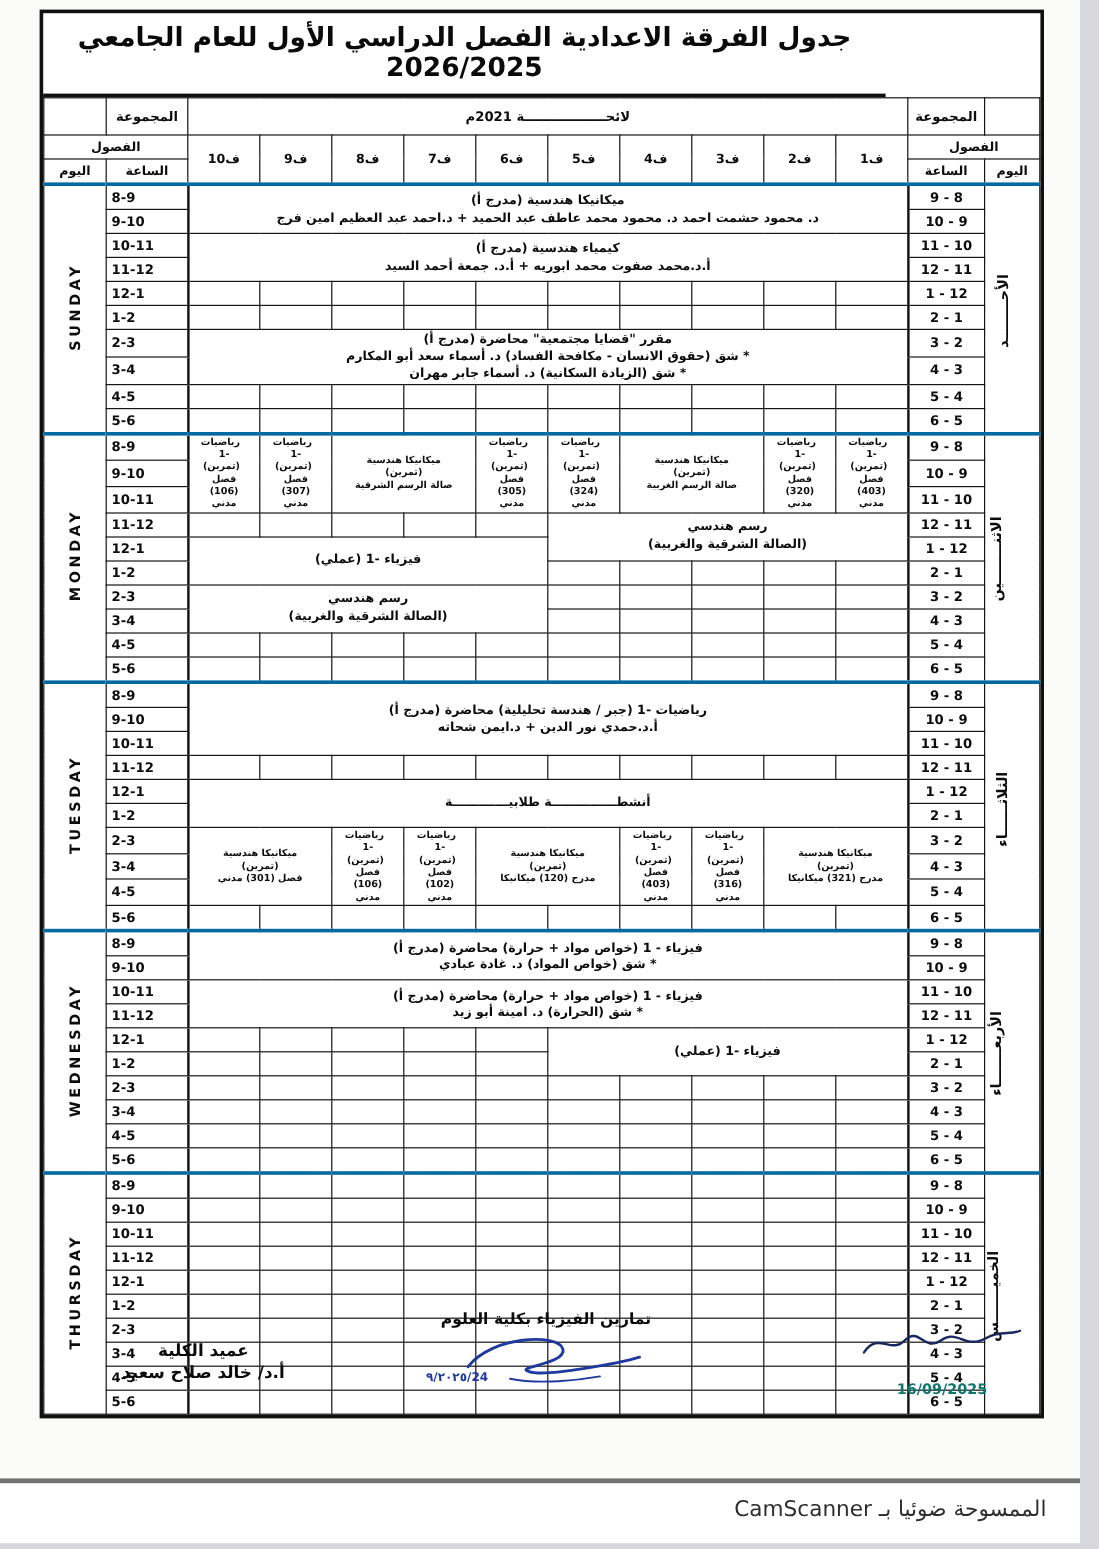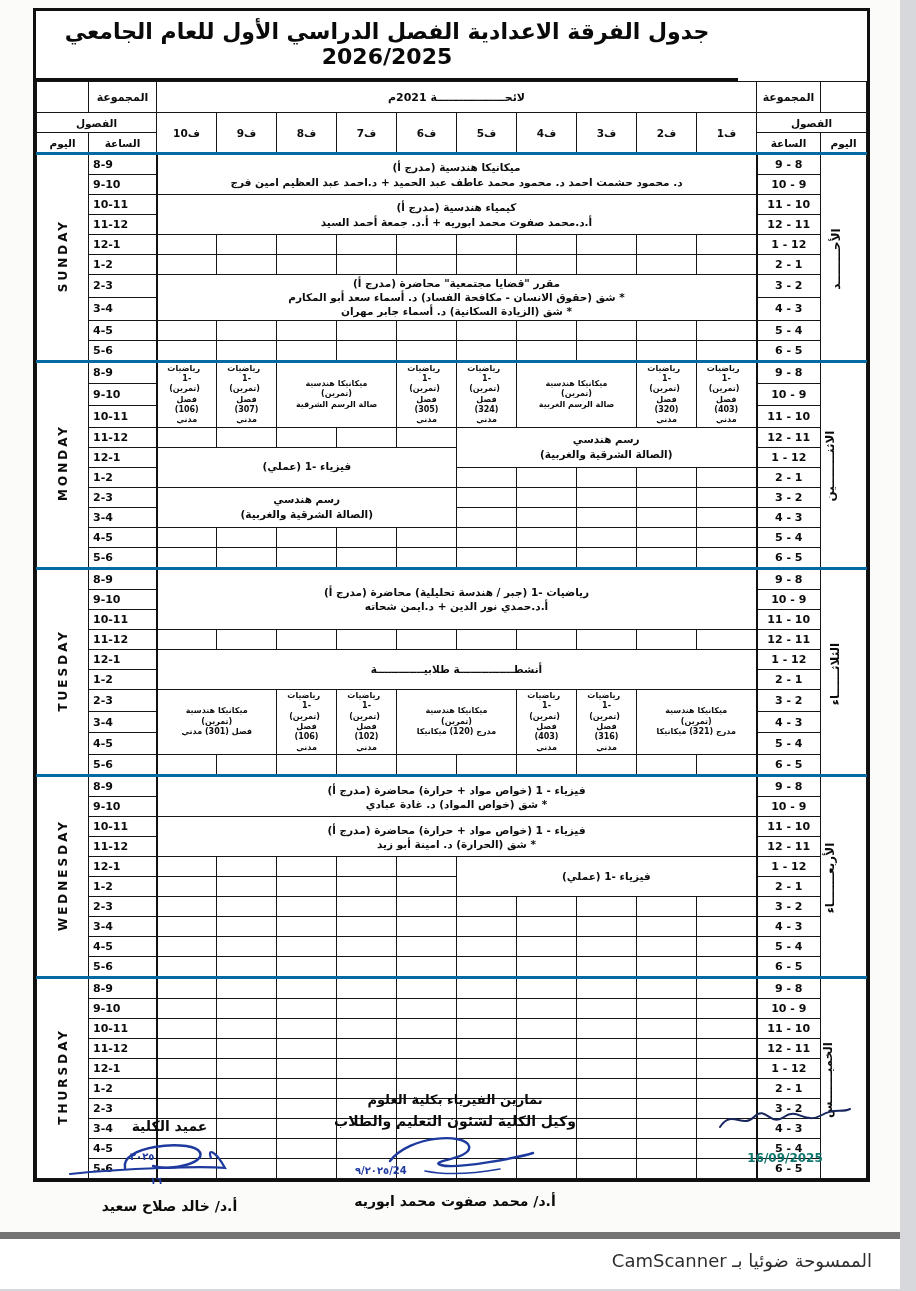--- a/index.html
+++ b/index.html
@@ -34,21 +34,21 @@
   .f-center{left:285px;top:1092px;width:340px;}
   .f-left{left:52px;top:1112px;width:235px;}
   .f-right{left:695px;top:1095px;width:180px;}
   .f-note{font-size:13px;font-weight:bold;}
   .f-title{font-size:14px;font-weight:bold;margin-top:6px;}
   .f-name{font-size:14px;font-weight:bold;margin-top:2px;}
   .sig-box{position:relative;height:58px;margin-top:4px;}
   .sig-note{position:absolute;color:#1e3a9f;font-size:10px;font-weight:bold;direction:rtl;}
   .f-date{font-size:12px;font-weight:bold;color:#0f766e;margin-top:6px;text-align:center;direction:ltr;}
   
-  .cs-strip{position:absolute;left:0;top:1232px;width:900px;height:50px;background:#fff;border-top:7px solid #737373;}
+  .cs-strip{position:absolute;left:0;top:1232px;width:900px;height:50px;background:#fff;border-top:4px solid #737373;}
   .cs-strip span{position:absolute;right:28px;top:11px;font-size:18px;color:#2e2e2e;direction:rtl;}
 </style>
 </head>
 <body>
 
 <div class="sheet">
   <div class="paper">
 
     <div class="tbl-wrap">
       <div class="doc-title">جدول الفرقة الاعدادية الفصل الدراسي الأول للعام الجامعي 2026/2025</div>
@@ -685,41 +685,31 @@
               <td class="slot"></td>
               <td class="slot"></td>
               <td class="hl">5-6</td>
             </tr>
           </tbody>
         </table>
     </div>
 
     <div class="f-col f-center">
       <div class="f-note">تمارين الفيزياء بكلية العلوم</div>
-      <div class="f-title">وكيل الكلية لشئون التعليم والطلاب</div>
       <div class="sig-box">
         <svg width="180" height="44" viewBox="0 0 180 44">
           <path d="M25,28 C45,2 100,0 104,13 C108,26 62,28 76,32 C90,37 155,24 168,20" stroke="#1e3a9f" fill="none" stroke-width="2.4" stroke-linecap="round"></path>
           <path d="M60,38 C85,43 118,39 135,36" stroke="#1e3a9f" fill="none" stroke-width="1.6" stroke-linecap="round"></path>
         </svg>
         <span class="sig-note" style="left:70px;top:32px;">24/٩/٢٠٢٥</span>
       </div>
-      <div class="f-name">أ.د/ محمد صفوت محمد ابوريه</div>
     </div>
 
     <div class="f-col f-left">
       <div class="f-title">عميد الكلية</div>
-      <div class="sig-box">
-        <svg width="210" height="52" viewBox="0 0 210 52">
-          <path d="M60,30 C55,8 120,2 133,12 C146,24 105,34 88,28" stroke="#1e3a9f" fill="none" stroke-width="2.4" stroke-linecap="round"></path>
-          <path d="M5,36 C60,30 140,28 160,30 C150,12 142,10 146,20" stroke="#1e3a9f" fill="none" stroke-width="2.2" stroke-linecap="round"></path>
-        </svg>
-        <span class="sig-note" style="left:78px;top:13px;">٢٠٢٥</span>
-        <span class="sig-note" style="left:98px;top:37px;">١٦</span>
-      </div>
       <div class="f-name">أ.د/ خالد صلاح سعيد</div>
     </div>
 
     <div class="f-col f-right">
       <div class="sig-box" style="height:46px;">
         <svg width="150" height="42" viewBox="0 0 150 42">
           <path d="M10,28 C22,10 32,30 44,18 C56,6 60,28 74,18 C88,8 94,26 112,16 C124,9 132,14 140,10" stroke="#18285f" fill="none" stroke-width="2" stroke-linecap="round"></path>
         </svg>
       </div>
       <div class="f-date">16/09/2025</div>

